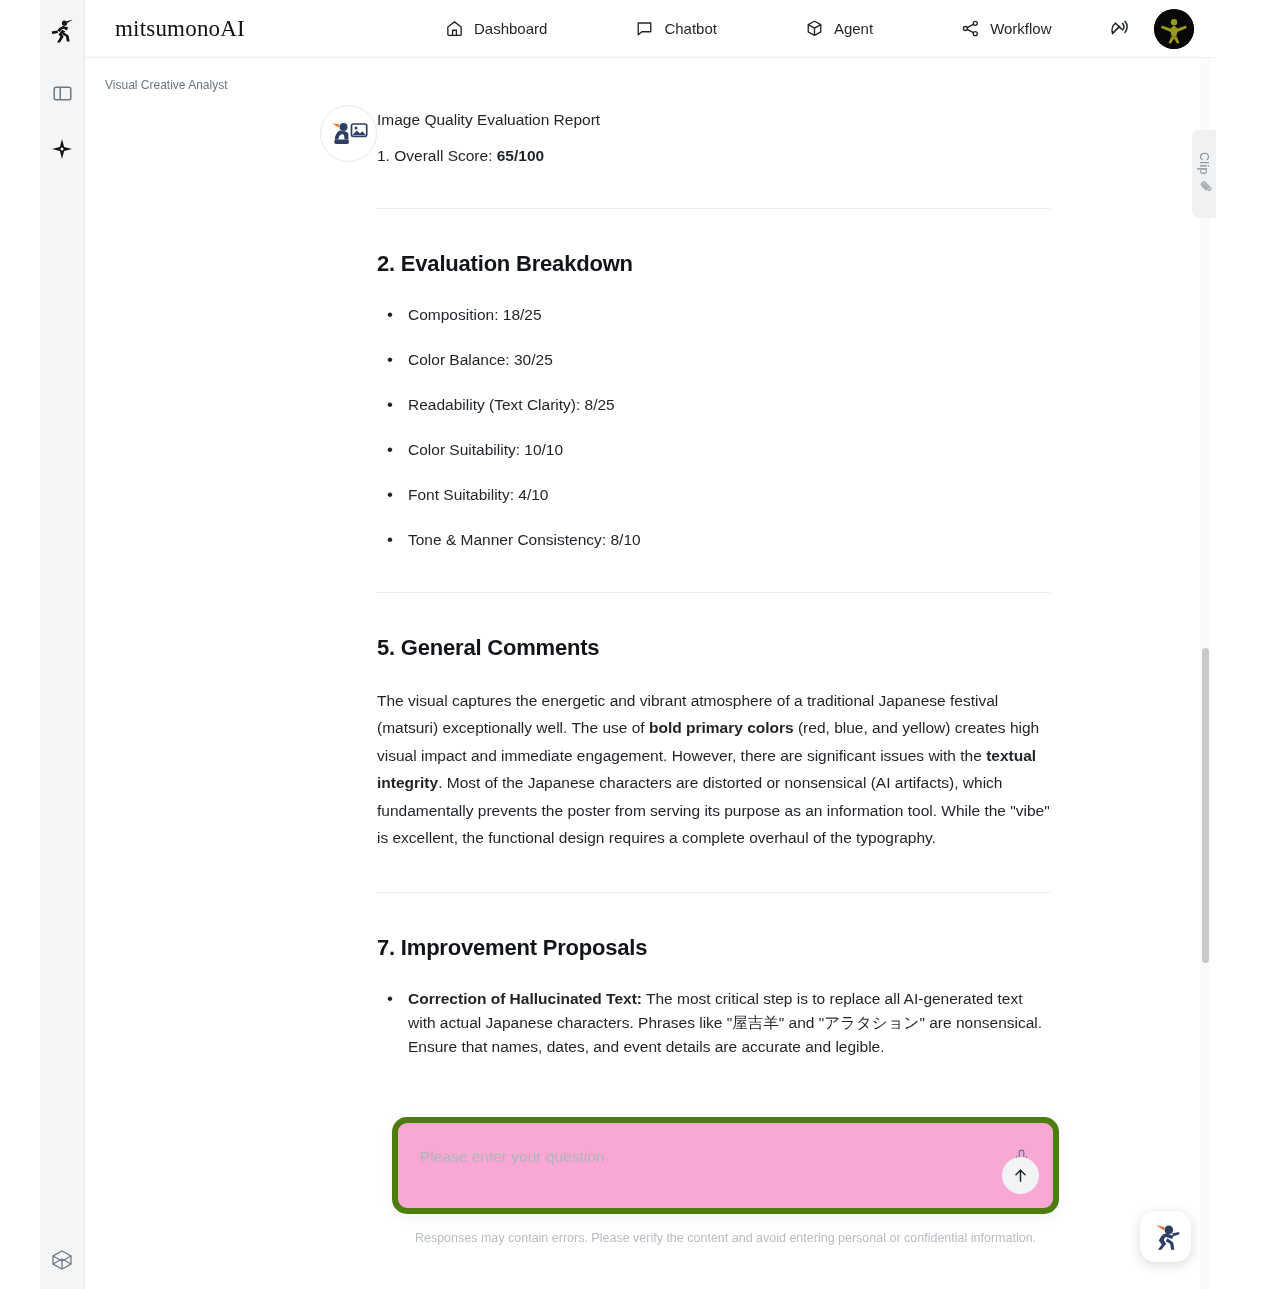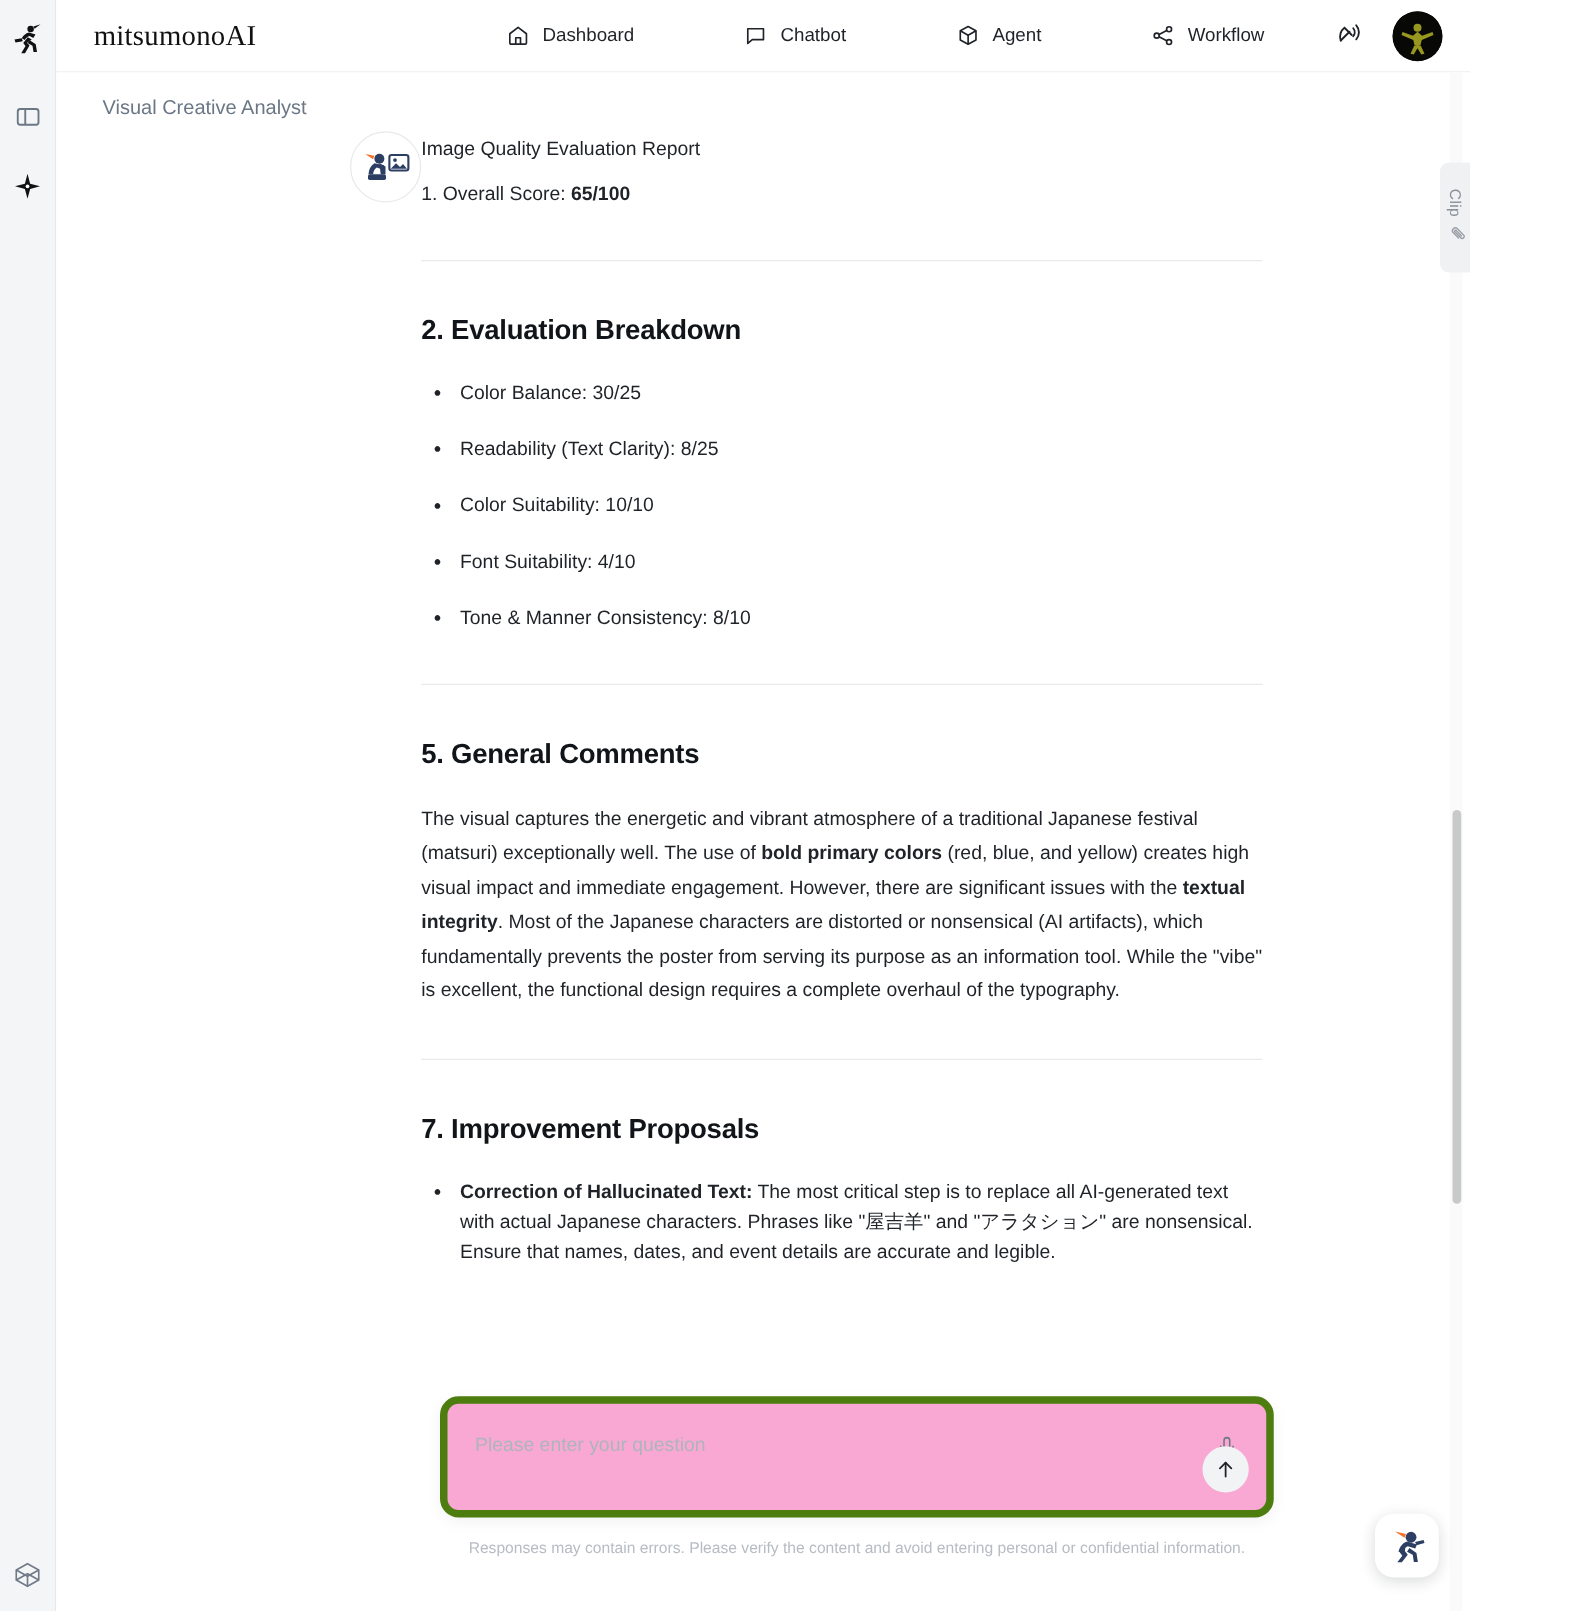--- a/index.html
+++ b/index.html
@@ -2,21 +2,21 @@
 <html><head>
 <meta charset="utf-8">
 <style>
   * { box-sizing: border-box; margin: 0; padding: 0; }
   html, body {
     width: 1269px; height: 1289px;
     font-family: "Liberation Sans", sans-serif;
     background: #ffffff;
     overflow: hidden;
   }
-  .app { position: relative; width: 1176px; height: 1289px; background:#fff; }
+  .app { position: relative; width: 1176px; height: 1289px; background:#fff;margin-left:40px; }
 
   
   .rail {
     position: absolute; left: 0; top: 0; width: 45px; height: 1289px;
     background: #f4f5f7; border-right: 1px solid #e6e8eb;
     display: flex; flex-direction: column; align-items: center;
   }
   .rail-logo { margin-top: 16px; width: 30px; height: 30px; display:flex; align-items:center; justify-content:center; }
   .rail-icon { width: 30px; height: 30px; display: flex; align-items: center; justify-content: center; cursor: pointer; }
   .rail-panel { margin-top: 32px; }
@@ -47,22 +47,22 @@
     background: #0b0b0b; display: flex; align-items: center; justify-content: center;
     overflow: hidden; cursor: pointer;
   }
 
   
   .main {
     position: absolute; left: 45px; top: 58px; right: 0; bottom: 0;
     background: #fff; overflow: hidden;
   }
   .agent-label {
-    position: absolute; left: 37px; top: 20px;
-    font-size: 16px; color: #6b7785; text-align: center;
+    position: absolute; left: 20px; top: 20px;
+    font-size: 12px; color: #6b7785; text-align: center;
   }
   .thread { position: absolute; left: 0; top: 0; right: 22px; bottom: 0; }
 
   .msg-row { position: absolute; left: 235px; top: 47px; width: 730px; display: flex; }
   .msg-avatar {
     flex: 0 0 auto; width: 57px; height: 57px; border-radius: 50%;
     border: 1px solid #e7e9ec; background: #fff;
     display: flex; align-items: center; justify-content: center;
   }
   .msg-body { flex: 1 1 auto; padding-top: 3px; }
@@ -284,20 +284,21 @@
         <div class="msg-body">
           <div class="line-plain">Image Quality Evaluation Report</div>
           <div class="line-plain">
             <span>1. Overall Score: </span><b>65/100</b>
           </div>
 
           <div class="hr"></div>
 
           <h2 class="sec">2. Evaluation Breakdown</h2>
           <ul class="bullets">
+            <li>Composition: 18/25</li>
             <li>Color Balance: 30/25</li>
             <li>Readability (Text Clarity): 8/25</li>
             <li>Color Suitability: 10/10</li>
             <li>Font Suitability: 4/10</li>
             <li>Tone &amp; Manner Consistency: 8/10</li>
           </ul>
 
           <div class="hr"></div>
 
           <h2 class="sec">5. General Comments</h2>

